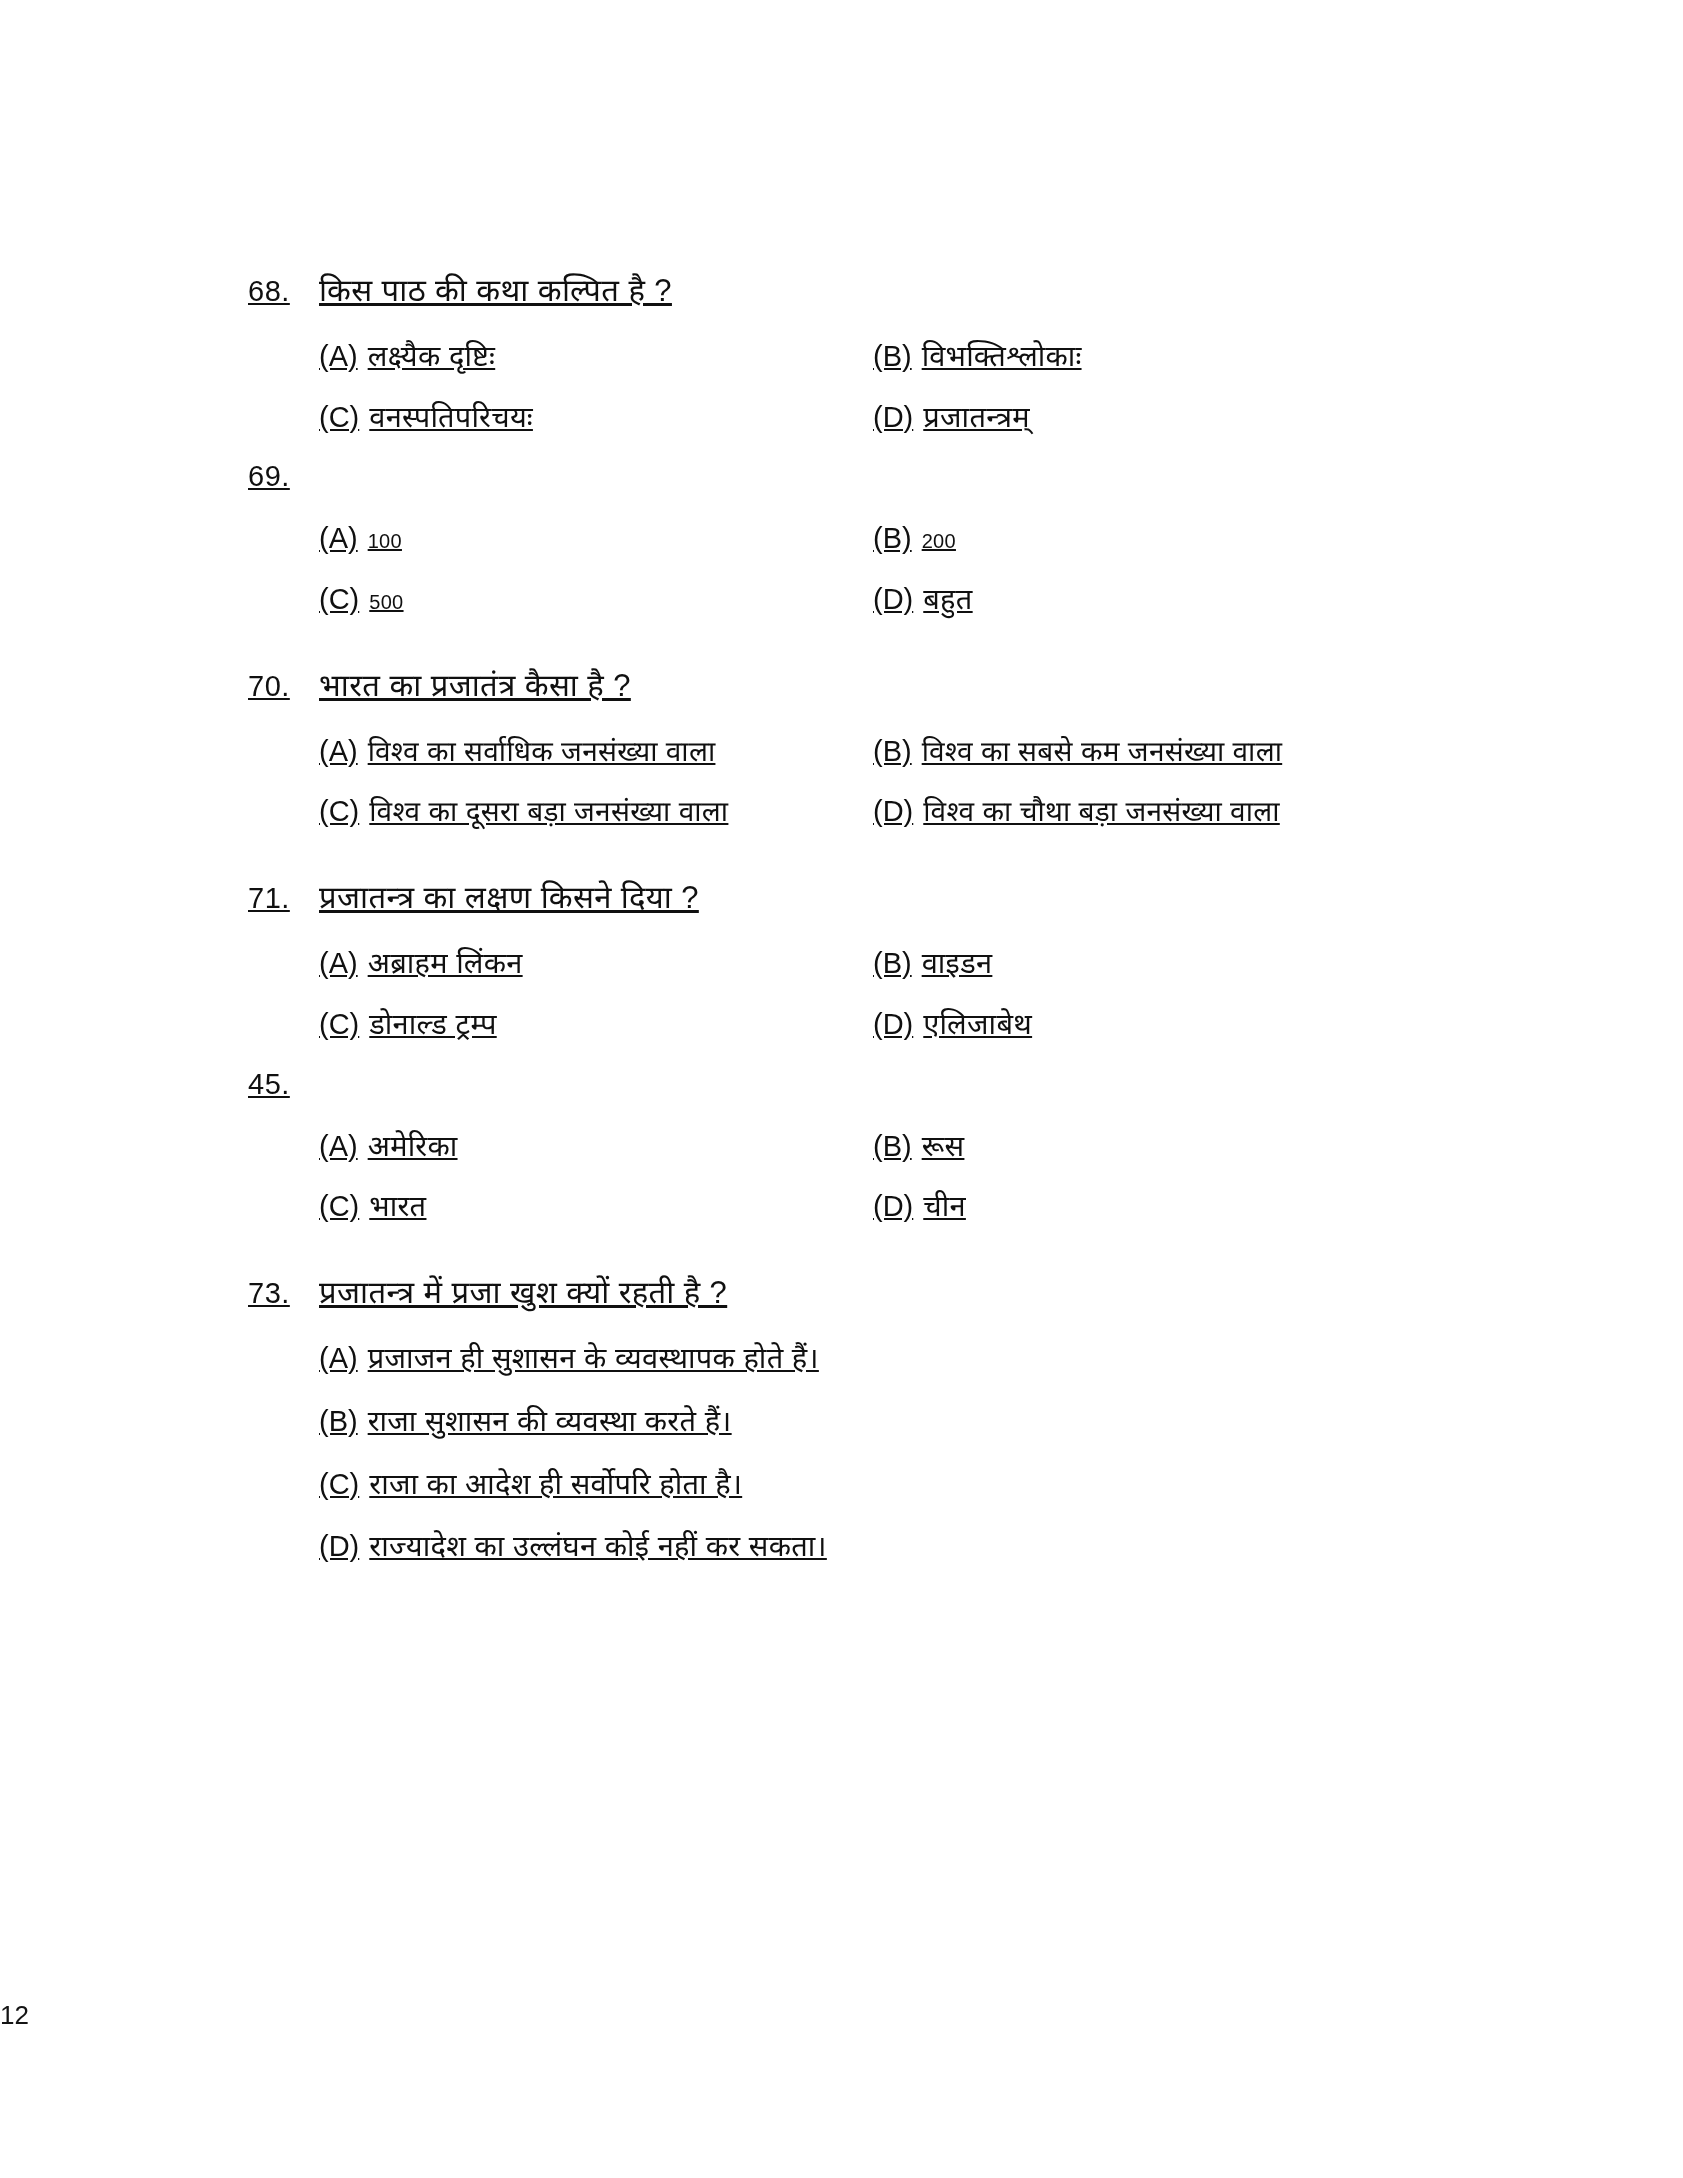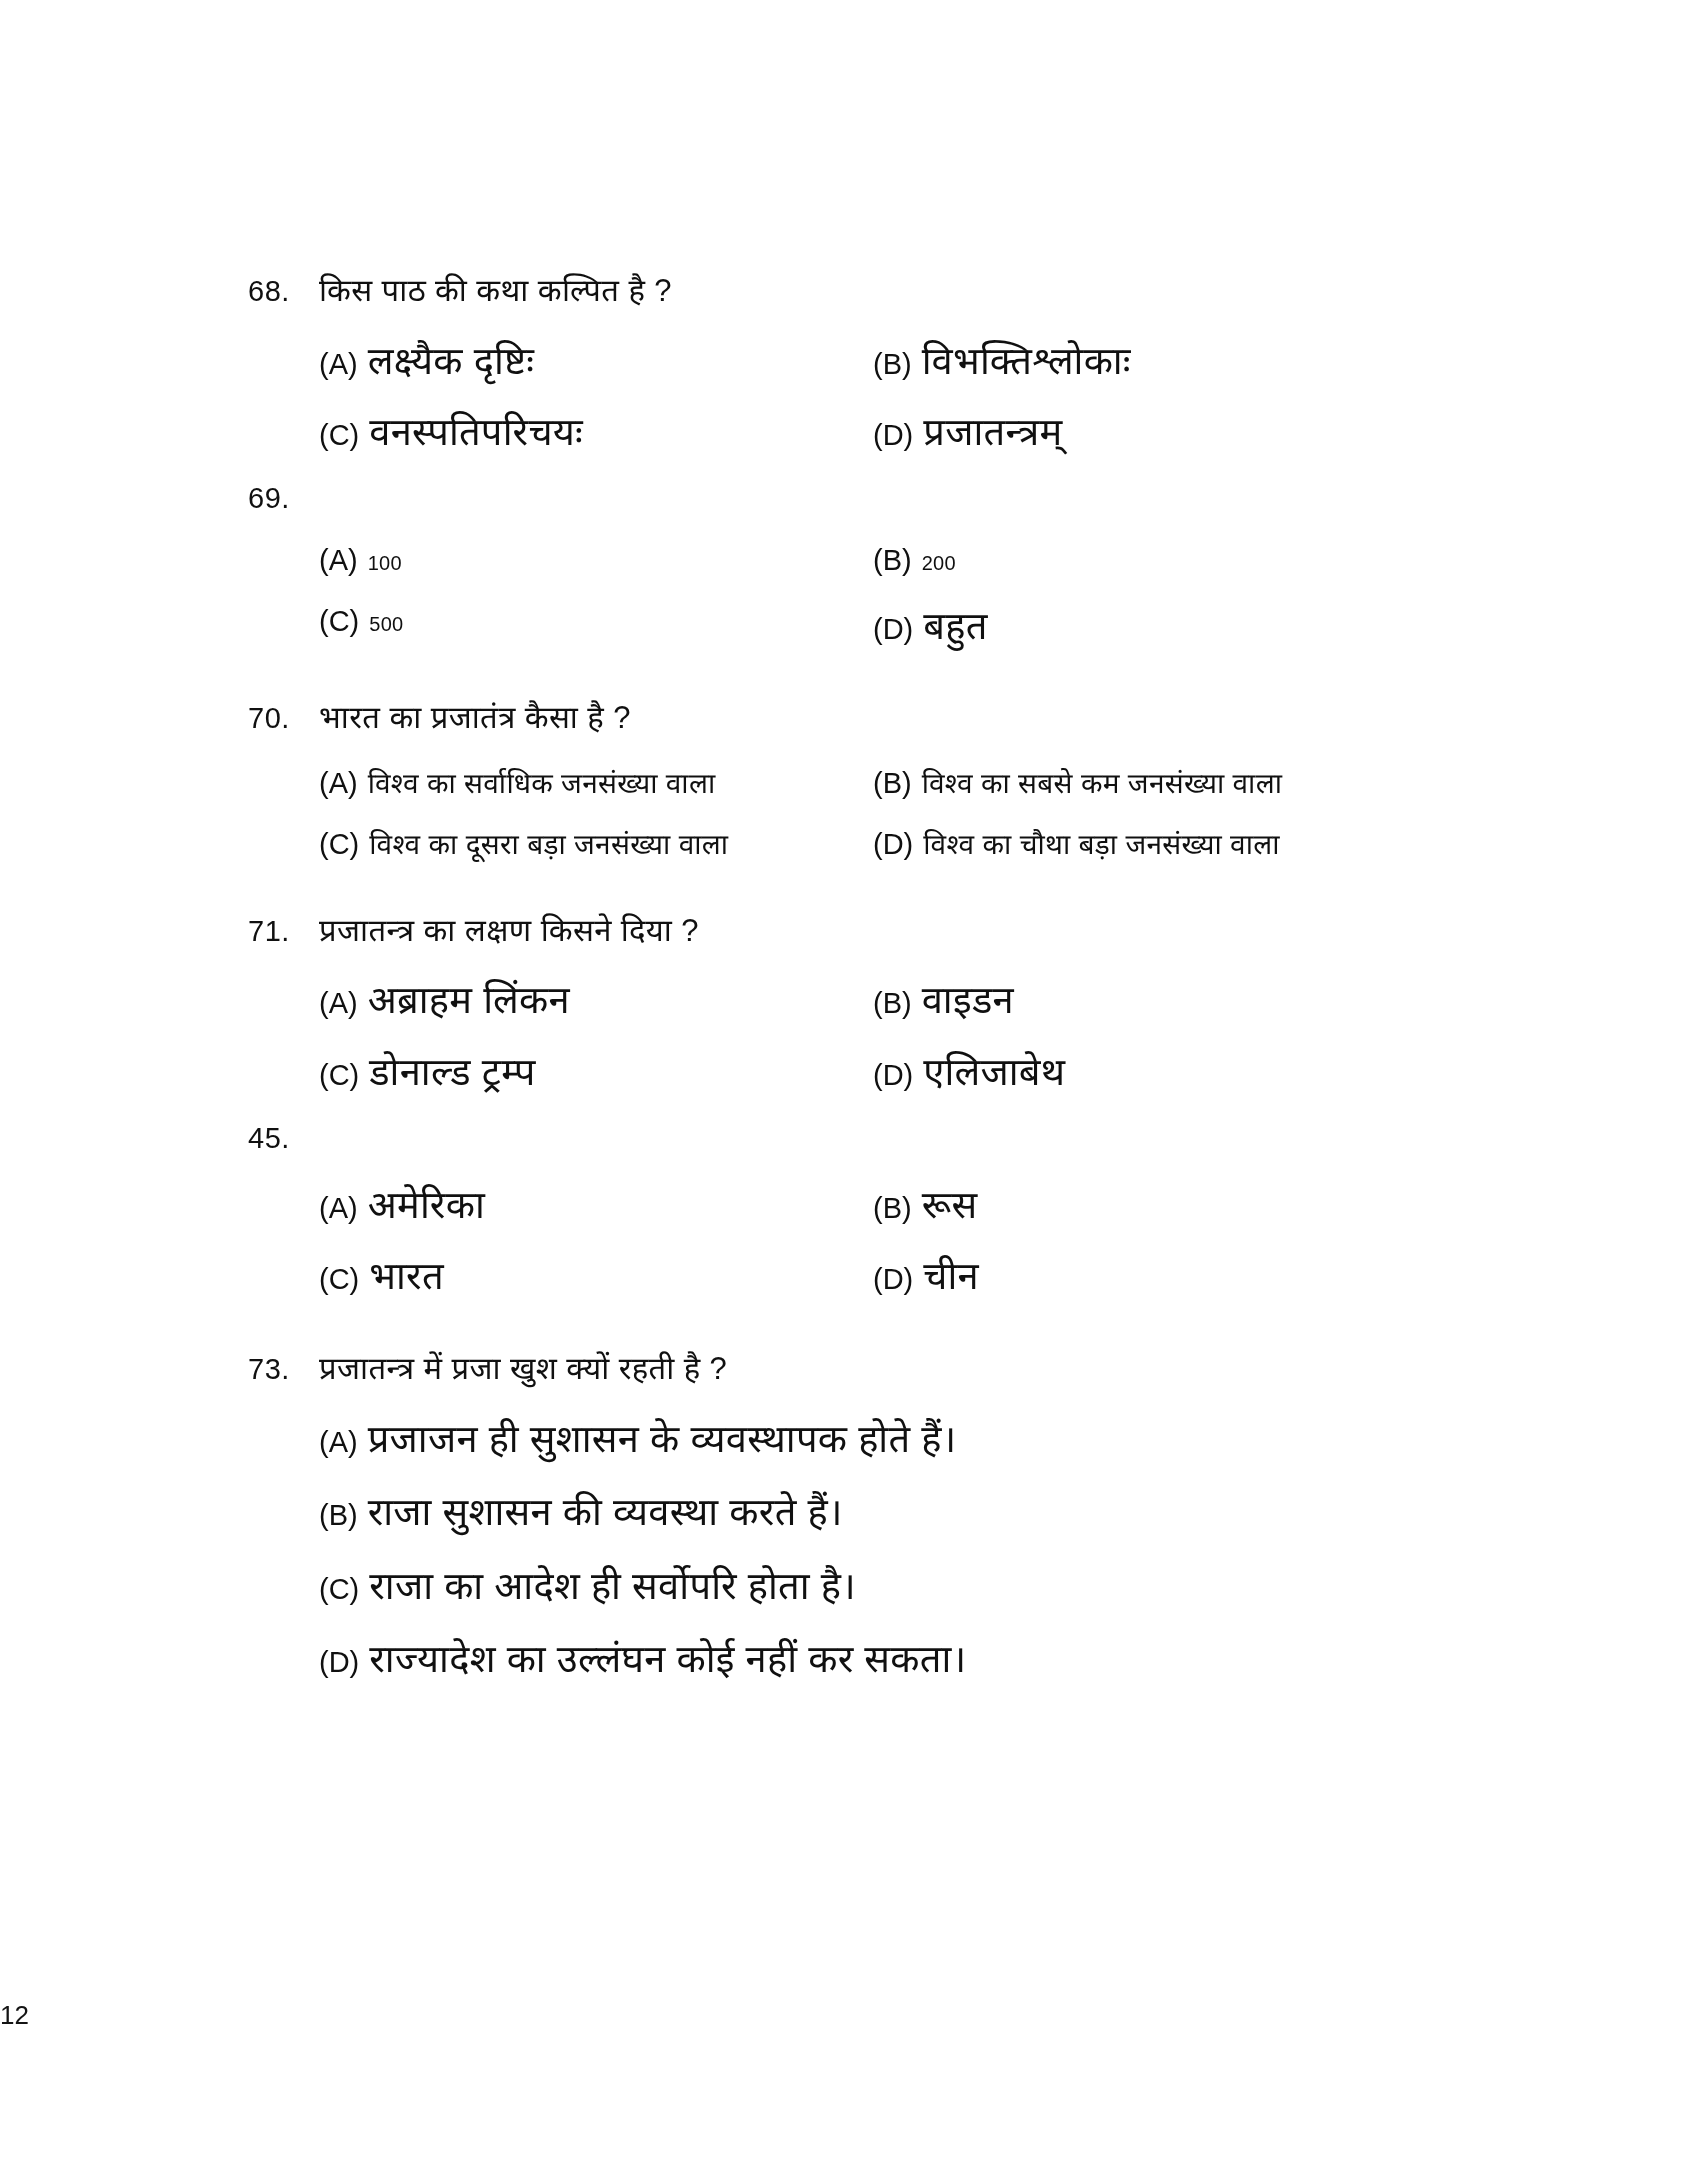--- a/index.html
+++ b/index.html
@@ -19,20 +19,21 @@
     position: absolute;
     top: 0; left: 0;
     width: 1683px;
     height: 2178px;
     background: #fff;
     box-sizing: border-box;
     padding: 248px 208px 0 248px;
   }
   .question-block {
     margin-bottom: 10px;
+    text-decoration: underline;
   }
   .q-head {
     display: flex;
     align-items: baseline;
     margin-bottom: 28px;
   }
   .q-num {
     width: 71px;
     flex: 0 0 71px;
     font-size: 29px;
@@ -63,21 +64,21 @@
     font-size: 29px;
     line-height: 1.2;
   }
   .opt-label {
     flex: 0 0 auto;
     margin-right: 10px;
     font-size: 29px;
     letter-spacing: 0;
   }
   .opt-text {
-    font-size: 38px;
+    font-size: 29px;
     letter-spacing: 0.3px;
   }
   .opt-text.num {
     font-size: 20px;
   }
   
   .opt-stack {
     margin-left: 71px;
   }
   .opt-stack .opt {

